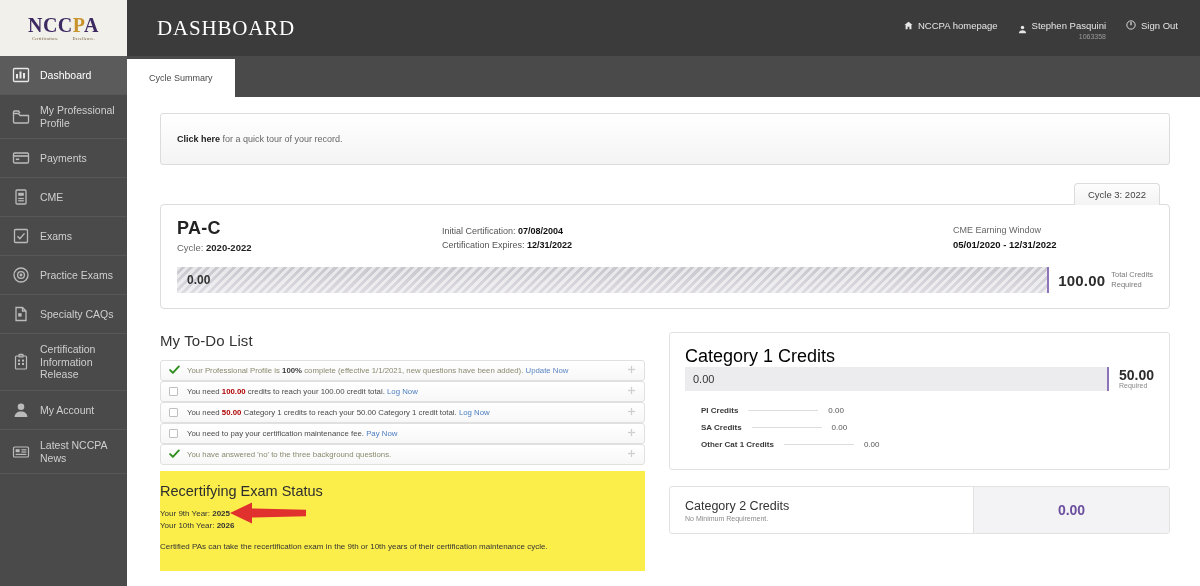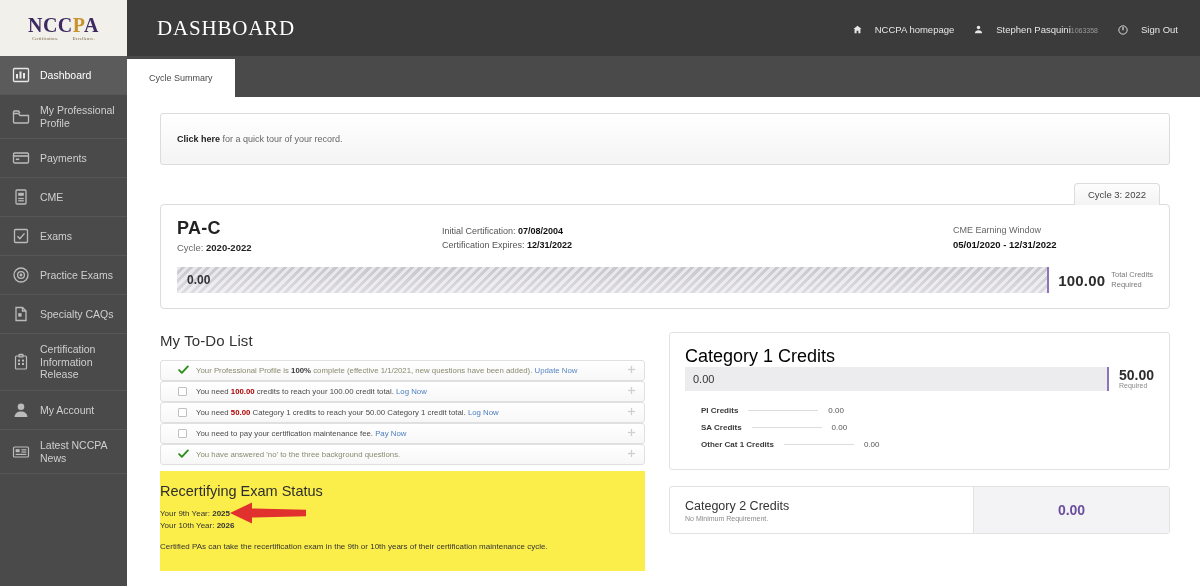--- a/index.html
+++ b/index.html
@@ -61,25 +61,25 @@
   .page-title {
     font-family: "Liberation Serif", serif;
     font-size: 21px; letter-spacing: .8px; color: #ffffff;
     font-weight: 400;
   }
   .topbar-right {
     margin-left: auto; display: flex; align-items: flex-start; gap: 20px;
     padding-top: 3px;
   }
   .tb-link {
-    display: flex; align-items: center; gap: 13px;
+    display: flex; align-items: center; gap: 5px;
     color: #e6e6e6; font-size: 9.5px; cursor: pointer; white-space: nowrap;
   }
   .tb-link svg { display: block; }
-  .tb-user { display: flex; flex-direction: row; align-items: center; }
+  .tb-user { display: flex; flex-direction: column; align-items: flex-end; }
   .tb-user .uid { font-size: 7px; color: #9a9a9a; margin-top: 2px; }
 
   .tabbar {
     height: 41px; background: #4a4a4a;
     display: flex; align-items: flex-end;
   }
   .tab {
     background: #ffffff; color: #4a4a4a;
     font-size: 9px; height: 38px;
     padding: 0 22px; display: flex; align-items: center;
@@ -151,21 +151,21 @@
 
   .sec-title {
     font-size: 15px; color: #333; font-weight: 400;
     margin-bottom: 11px; letter-spacing: .1px;
   }
 
   .todo-row {
     border: 1px solid #e0e0e0; border-radius: 3px;
     background: linear-gradient(#ffffff,#f7f7f7);
     height: 21px; display: flex; align-items: center;
-    padding: 0 8px 0 17px; margin-bottom: 0;
+    padding: 0 8px 0 8px; margin-bottom: 0;
     font-size: 7.8px; color: #4a4a4a; cursor: pointer;
   }
   .todo-row .txt { flex: 1 1 auto; white-space: nowrap; overflow: hidden; }
   .todo-row.done .txt { color: #8a8a70; }
   .todo-row .num-red { color: #b00000; font-weight: 700; }
   .todo-row .bold { font-weight: 700; color: #3a3a3a; }
   .todo-row .lnk { color: #4a7ec0; }
   .todo-row.done .lnk { color: #5b86c4; }
   .cb {
     width: 9px; height: 9px; flex: 0 0 9px; margin-right: 9px;

